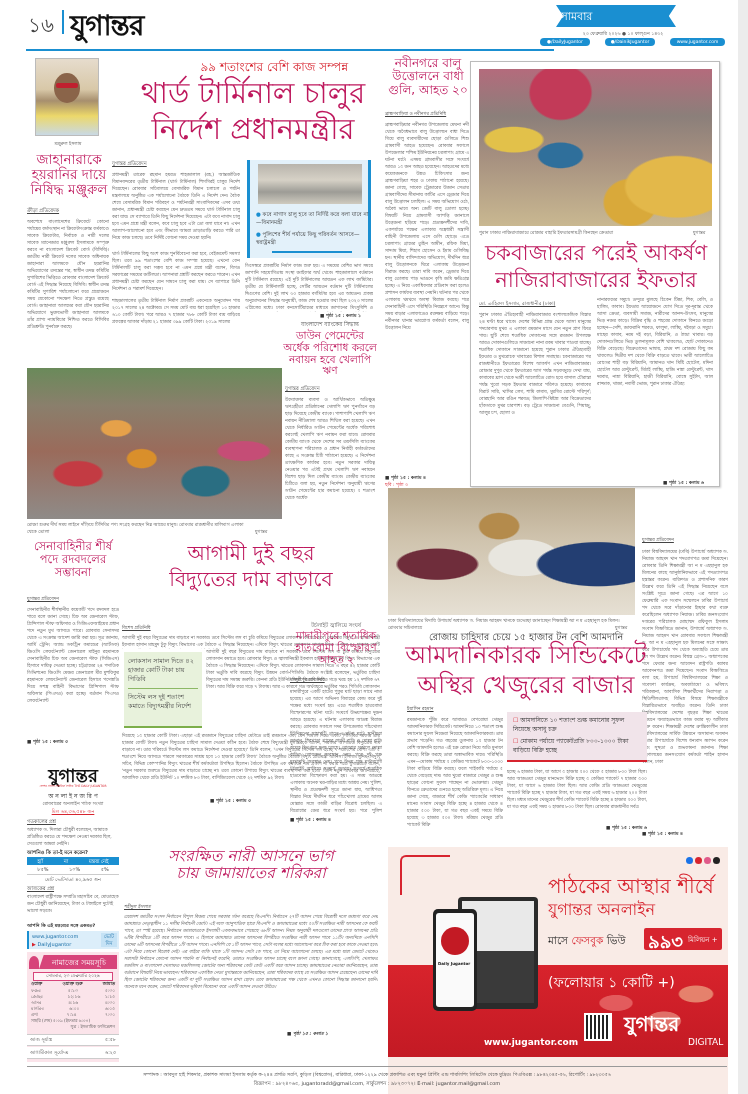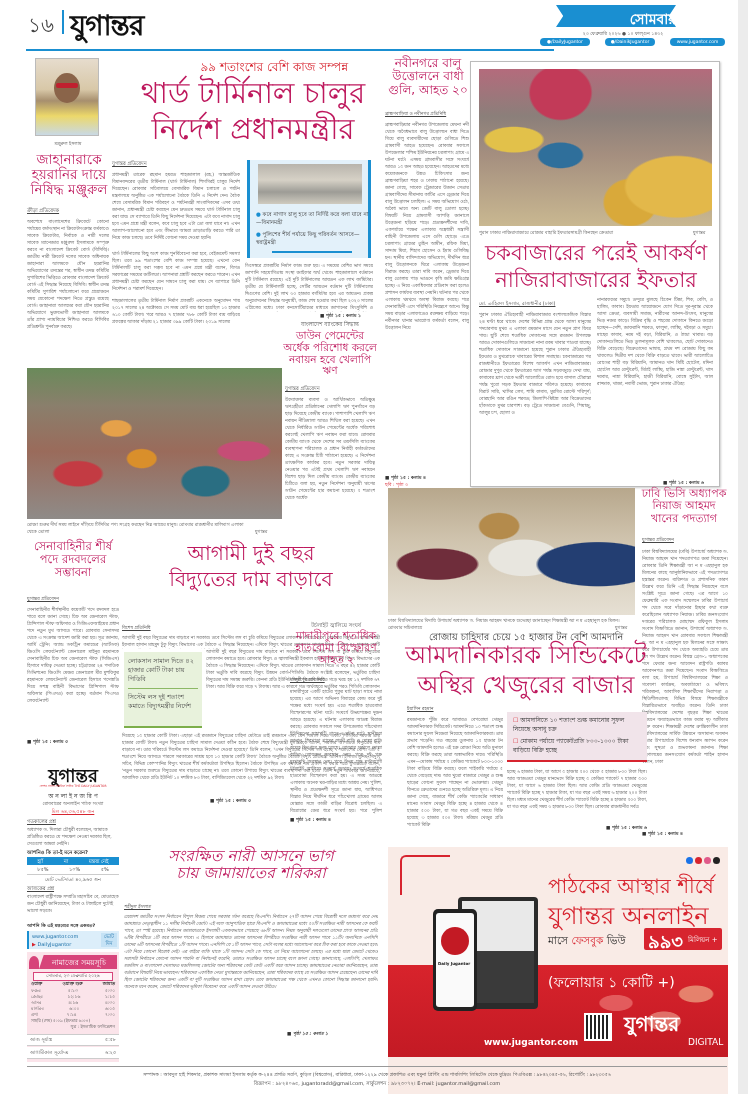--- a/index.html
+++ b/index.html
@@ -17,21 +17,21 @@
 </style>
 </head>
 <body>
 
 <div class="abs" style="left:0;top:0;width:748px;height:52px;">
   <div class="abs serif" style="left:28px;top:10px;font-size:20px;color:#444;">১৬</div>
   <div class="abs" style="left:62px;top:10px;width:2px;height:24px;background:#1a8fd1;"></div>
   <div class="abs serif" style="left:70px;top:4px;font-size:28px;font-weight:bold;color:#111;letter-spacing:-1px;">যুগান্তর</div>
   <div class="abs" style="left:26px;top:49px;width:528px;height:2px;background:#1a8fd1;"></div>
   <div class="abs" style="left:556px;top:5px;width:120px;height:22px;background:#1a8fd1;clip-path:polygon(0 0,100% 0,94% 50%,100% 100%,0 100%,6% 50%);"></div>
-  <div class="abs" style="left:556px;top:8px;width:120px;text-align:right;color:#fff;font-size:14px;font-weight:bold;">সোমবার</div>
+  <div class="abs" style="left:556px;top:8px;width:120px;text-align:left;color:#fff;font-size:11px;">সোমবার</div>
   <div class="abs" style="left:548px;top:30px;width:150px;text-align:center;color:#555;font-size:4.6px;">২৩ ফেব্রুয়ারি ২০২৬ ● ১০ ফাল্গুন ১৪৩২</div>
   <div class="abs" style="left:540px;top:38px;width:50px;height:8px;background:#1a8fd1;border-radius:4px;color:#fff;font-size:4.5px;line-height:8px;text-align:center;"><span>●</span><span>/DailyJugantor</span></div>
   <div class="abs" style="left:605px;top:38px;width:50px;height:8px;background:#1a8fd1;border-radius:4px;color:#fff;font-size:4.5px;line-height:8px;text-align:center;"><span>●</span><span>/DainikJugantor</span></div>
   <div class="abs" style="left:670px;top:38px;width:55px;height:8px;background:#1a8fd1;border-radius:4px;color:#fff;font-size:4.5px;line-height:8px;text-align:center;">www.jugantor.com</div>
 </div>
 
 <div class="abs" style="left:738px;top:0;width:10px;height:1094px;background:#ececec;"></div>
 
 <div class="abs" style="left:33px;top:56px;width:70px;height:460px;">
   <div class="abs photo" style="left:2px;top:2px;width:64px;height:78px;border:1px solid #bbb;background:linear-gradient(180deg,#e6dccd 0%,#d8c8a8 40%,#a78f6e 55%,#ecd86a 75%,#c9d9e5 100%);">
@@ -123,21 +123,20 @@
 <div class="abs photo" style="left:388px;top:488px;width:247px;height:127px;background:
   radial-gradient(ellipse at 85% 60%,#233e72 0 20%,transparent 21%),
   radial-gradient(ellipse at 55% 55%,#e8e6df 0 18%,transparent 19%),
   radial-gradient(ellipse at 20% 60%,#6f2d3b 0 14%,transparent 15%),
   radial-gradient(ellipse at 45% 30%,#b48b4c 0 10%,transparent 11%),
   linear-gradient(180deg,#b7a78c 0%,#cfc3ad 40%,#e6e0d4 100%);"></div>
 <div class="abs caption" style="left:388px;top:617px;width:245px;">ঢাকা বিশ্ববিদ্যালয়ের বিদায়ি উপাচার্য অধ্যাপক ড. নিয়াজ আহমদ খানকে শুভেচ্ছা জানাচ্ছেন শিক্ষামন্ত্রী আ ন ম এহছানুল হক মিলন। রোববার সচিবালয়ে</div>
 <div class="abs caption" style="left:615px;top:624px;">যুগান্তর</div>
 
 <div class="abs" style="left:640px;top:488px;width:88px;height:380px;">
-  <div class="abs hl" style="left:-2px;top:0;width:92px;font-size:11px;">ঢাবি ভিসি অধ্যাপক নিয়াজ আহমদ খানের পদত্যাগ</div>
   <div class="abs byline" style="left:2px;top:48px;font-size:4.6px;">যুগান্তর প্রতিবেদন</div>
   <div class="abs body-text filltext" style="left:2px;top:60px;width:86px;height:322px;">ঢাকা বিশ্ববিদ্যালয়ের (ঢাবি) উপাচার্য অধ্যাপক ড. নিয়াজ আহমদ খান পদত্যাগপত্র জমা দিয়েছেন। রোববার তিনি শিক্ষামন্ত্রী আ ন ম এহছানুল হক মিলনের কাছে আনুষ্ঠানিকভাবে এই পদত্যাগপত্র হস্তান্তর করেন। ব্যক্তিগত ও প্রশাসনিক কারণ উল্লেখ করে তিনি এই সিদ্ধান্ত নিয়েছেন বলে সংশ্লিষ্ট সূত্রে জানা গেছে। এর আগে ১০ ফেব্রুয়ারি এক সংবাদ সম্মেলনে ঢাবির উপাচার্য পদ থেকে সরে দাঁড়ানোর ইচ্ছার কথা ব্যক্ত করেছিলেন অধ্যাপক নিয়াজ।
 ঢাবির জনসংযোগ দপ্তরের পরিচালক মোহাম্মদ রফিকুল ইসলাম সংবাদ বিজ্ঞপ্তিতে জানান, উপাচার্য অধ্যাপক ড. নিয়াজ আহমদ খান রোববার সকালে শিক্ষামন্ত্রী ড. আ ন ম এহছানুল হক মিলনের সঙ্গে সাক্ষাৎ করে উপাচার্যের পদ থেকে অব্যাহতি চেয়ে তার মূল পদ উল্লেখ করেন। বিশ্বস্ত গ্রেড-১ অধ্যাপকের পদে ফেরার জন্য আবেদন রাষ্ট্রপতি বরাবর আবেদনপত্র জমা দিয়েছেন।
 সংবাদ বিজ্ঞপ্তিতে বলা হয়, উপাচার্য বিশ্ববিদ্যালয়ের শিক্ষা ও গবেষণা কার্যক্রম, অবকাঠামো ও ভবিষ্যৎ পরিকল্পনা, আবাসিক শিক্ষার্থীদের নিরাপত্তা ও স্থিতিশীলতাসহ বিভিন্ন বিষয়ে শিক্ষামন্ত্রীকে বিস্তারিতভাবে অবহিত করেন। তিনি ঢাকা বিশ্ববিদ্যালয়ের দেশের বৃহত্তর শিক্ষা খাতের উন্নয়নে অব্যাহতভাবে কাজ করার দৃঢ় অঙ্গীকার ব্যক্ত করেন। শিক্ষামন্ত্রী দেশের ক্রান্তিকালীন ঢাকা বিশ্ববিদ্যালয়ের সার্বিক উন্নয়নে অসামান্য অবদান রাখার উপাচার্যকে বিশেষ ধন্যবাদ জ্ঞাপন করেন এবং সুস্থতা ও শুভকামনা জানান।
 শিক্ষা মন্ত্রণালয়ের জনসংযোগ কর্মকর্তা শাহিন হাসান বলেন, ঢাকা</div>
 </div>
 <div class="abs contd" style="left:642px;top:830px;">■ পৃষ্ঠা ১৫ : কলাম ৪</div>
 
 <div class="abs" style="left:27px;top:540px;width:92px;height:200px;">
   <div class="abs hl" style="left:0;top:0;width:92px;font-size:11.5px;">সেনাবাহিনীর শীর্ষ পদে রদবদলের সম্ভাবনা</div>
@@ -295,21 +294,21 @@
     <div class="abs" style="left:5px;top:52px;font-size:4px;color:#111;font-weight:bold;">Daily Jugantor</div>
   </div>
 
   <div class="abs" style="left:298px;top:10px;display:flex;gap:2px;">
     <span style="width:7px;height:7px;border-radius:50%;background:#1a73e8;display:inline-block;"></span>
     <span style="width:7px;height:7px;border-radius:50%;background:#d7242f;display:inline-block;"></span>
     <span style="width:7px;height:7px;border-radius:50%;background:#e05a8a;display:inline-block;"></span>
     <span style="width:7px;height:7px;border-radius:50%;background:#222;display:inline-block;"></span>
   </div>
   <div class="abs" style="left:160px;top:24px;font-size:20px;color:#d7242f;">পাঠকের আস্থার শীর্ষে</div>
-  <div class="abs" style="left:160px;top:50px;font-size:24px;color:#d7242f;">যুগান্তর অনলাইন</div>
+  <div class="abs" style="left:160px;top:50px;font-size:16px;color:#d7242f;">যুগান্তর অনলাইন</div>
   <div class="abs" style="left:160px;top:86px;font-size:10.5px;color:#222;">
     <span>মাসে</span> <span style="color:#d7242f;">ফেসবুক</span> <span>ভিউ</span>
   </div>
   <div class="abs" style="left:256px;top:81px;width:78px;height:22px;background:#d7242f;color:#fff;border-radius:2px;">
     <span style="position:absolute;left:4px;top:0;font-size:18px;font-weight:bold;">৯৯৩</span>
     <span style="position:absolute;left:44px;top:6px;font-size:7px;">মিলিয়ন +</span>
   </div>
   <div class="abs" style="left:160px;top:124px;font-size:14px;color:#fff;">(ফলোয়ার ১ কোটি +)</div>
   <div class="abs" style="left:96px;top:190px;font-size:9px;color:#fff;font-weight:bold;">www.jugantor.com</div>
   <div class="abs" style="left:198px;top:168px;width:24px;height:24px;background:repeating-linear-gradient(90deg,#222 0 2px,#fff 2px 4px),#fff;outline:2px solid #fff;"></div>

